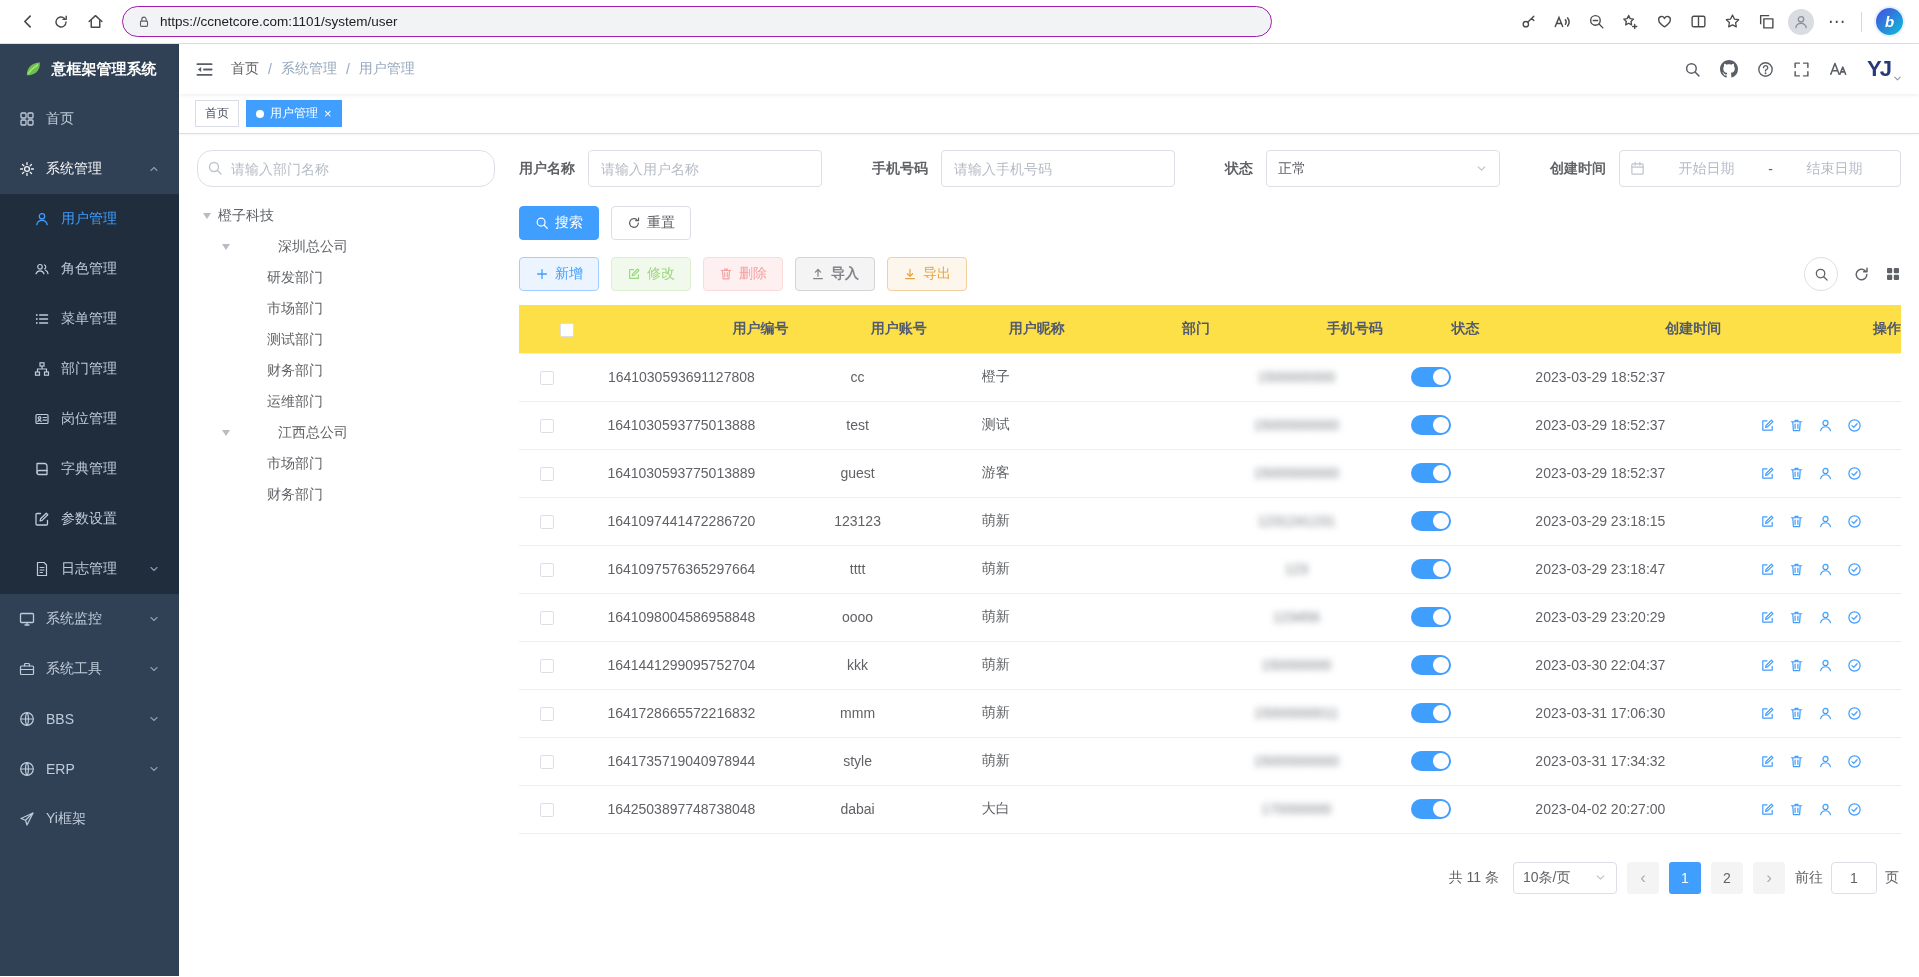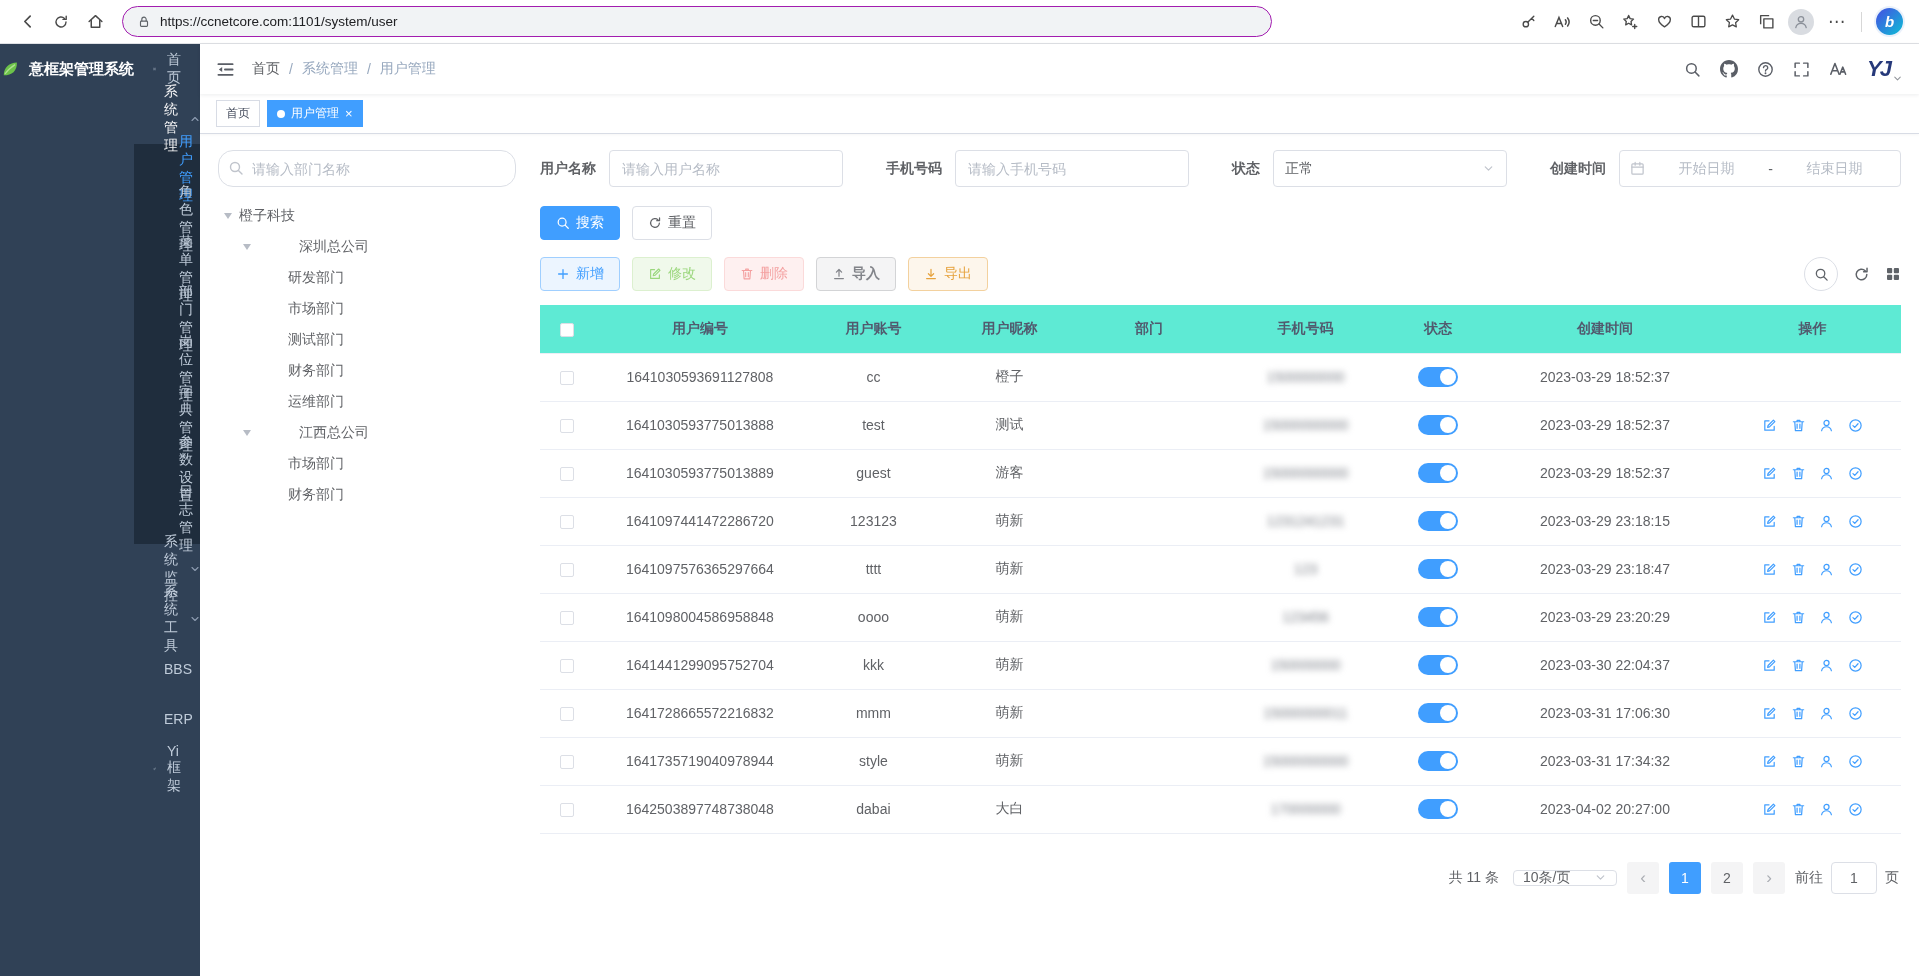--- a/index.html
+++ b/index.html
@@ -14,42 +14,42 @@
   .addr .url { font-size:13.5px; color:#202124; }
   .brow-right { display:flex; align-items:center; gap:2px; margin-left:auto; }
   .brow-right .bicon { width:32px; }
   .avatar-c { width:26px; height:26px; border-radius:50%; background:#d9dce1; display:flex; align-items:center; justify-content:center; color:#8a8f98; margin:0 4px; }
   .more-dots { font-size:17px; color:#4a4a4a; padding:0 8px; cursor:pointer; }
   .vsep { width:1px; height:20px; background:#d7d7d7; margin:0 6px; }
   .copilot { width:27px; height:27px; border-radius:50%; background:linear-gradient(135deg,#3b63e0 20%,#18a9d8 80%); color:#fff; font-weight:700; font-style:italic; display:flex; align-items:center; justify-content:center; font-size:15px; cursor:pointer; box-shadow:0 0 0 2px #eaf1fb; margin:0 6px; }
 
   
   .app { display:flex; height:932px; }
-  .sidebar { width:200px; background:#304156; flex-shrink:0; display:flex; flex-direction:row; overflow:hidden; }
+  .sidebar { width:179px; background:#304156; flex-shrink:0; display:flex; flex-direction:column; overflow:hidden; }
   .logo { height:50px; display:flex; align-items:center; justify-content:center; gap:9px; color:#fff; font-size:15px; font-weight:700; flex-shrink:0; }
   .menu { flex:1; overflow:hidden; }
   .mi { height:50px; display:flex; align-items:center; padding:0 19px; gap:11px; font-size:14px; color:#bfcbd9; cursor:pointer; }
   .mi .chev { margin-left:auto; color:#8d9cb0; }
   .submenu { background:#1f2d3d; }
   .submenu .mi { padding-left:34px; }
   .mi.active { color:#409eff; }
   .mi.parent-open { color:#f4f4f5; }
 
   .main { flex:1; min-width:0; display:flex; flex-direction:column; background:#fff; }
 
   
   .navbar { height:50px; display:flex; align-items:center; padding:0 16px; background:#fff; box-shadow:0 1px 4px rgba(0,21,41,.08); position:relative; z-index:3; flex-shrink:0; }
   .burger { color:#5a5e66; cursor:pointer; display:flex; }
   .crumb { display:flex; gap:9px; margin-left:17px; font-size:14px; align-items:center; }
   .crumb .c-first { color:#606266; }
   .crumb .c-rest, .crumb .c-sep { color:#97a8be; }
   .nav-right { margin-left:auto; display:flex; align-items:center; gap:19px; color:#5a5e66; }
   .nav-right .nicon { cursor:pointer; display:flex; }
   .yj-wrap { display:flex; align-items:flex-end; gap:2px; cursor:pointer; }
-  .yj { font-weight:800; font-style:italic; color:#26397a; font-size:22px; letter-spacing:-2px; line-height:1; }
+  .yj { font-weight:800; color:#26397a; font-size:22px; letter-spacing:-2px; line-height:1; }
   .yj-caret { color:#909399; margin-bottom:-4px; }
 
   
   .tabsbar { height:40px; display:flex; align-items:center; gap:7px; padding:0 16px; background:#fff; border-bottom:1px solid #d8dce5; box-shadow:0 1px 3px 0 rgba(0,0,0,.04); flex-shrink:0; position:relative; z-index:2; }
   .tag { height:27px; display:inline-flex; align-items:center; gap:6px; padding:0 9px; border:1px solid #d8dce5; background:#fff; font-size:12px; color:#495060; cursor:pointer; }
   .tag.active { background:#409eff; border-color:#409eff; color:#fff; }
   .tag .dot { width:8px; height:8px; border-radius:50%; background:#fff; display:inline-block; }
   .tag .x { font-size:13px; line-height:1; }
 
   
@@ -86,33 +86,33 @@
   .btn-pl-success { background:#f0f9eb; border-color:#dcf0cf; color:#9bd77d; }
   .btn-pl-danger  { background:#fef0f0; border-color:#fbdada; color:#f4a0a0; }
   .btn-pl-info    { background:#f4f4f5; border-color:#d3d4d6; color:#82848a;font-weight:bold; }
   .btn-pl-warning { background:#fdf6ec; border-color:#f3d19e; color:#e6a23c; }
   .tools { margin-left:auto; display:flex; align-items:center; gap:15px; color:#5f6368; }
   .tool { cursor:pointer; display:flex; }
   .tool-circle { width:34px; height:34px; border:1px solid #dcdfe6; border-radius:50%; display:flex; align-items:center; justify-content:center; }
 
   
   table { margin-top:14px; width:100%; border-collapse:collapse; table-layout:fixed; font-size:14px; color:#606266; }
-  thead th { height:48px; background:#5eead4; font-weight:700; color:#515a6e; border-bottom:1px solid #ebeef5; text-align:center; }
+  thead th { height:48px; background:#fde047; font-weight:700; color:#515a6e; border-bottom:1px solid #ebeef5; text-align:right; }
   tbody td { height:48px; border-bottom:1px solid #ebeef5; text-align:center; white-space:nowrap; overflow:hidden; }
   .cb { width:14px; height:14px; border:1px solid #dcdfe6; border-radius:2px; display:inline-block; background:#fff; vertical-align:middle; cursor:pointer; }
   .switch { width:40px; height:20px; background:#409eff; border-radius:10px; display:inline-block; position:relative; cursor:pointer; vertical-align:middle; }
   .switch .knob { position:absolute; right:2px; top:2px; width:16px; height:16px; border-radius:50%; background:#fff; }
   .blur { filter:blur(3px); color:#7b7f87; }
   .ops { color:#409eff; }
   .opbtn { display:inline-flex; margin:0 5px; cursor:pointer; vertical-align:middle; }
 
   
   .pagerow { margin-top:28px; display:flex; align-items:center; justify-content:flex-end; gap:10px; font-size:14px; color:#606266; padding-right:2px; }
   .ptotal { margin-right:4px; }
-  .psel { width:104px; height:16px; border:1px solid #dcdfe6; border-radius:4px; display:flex; align-items:center; justify-content:space-between; padding:0 9px; cursor:pointer; background:#fff; }
+  .psel { width:104px; height:32px; border:1px solid #dcdfe6; border-radius:4px; display:flex; align-items:center; justify-content:space-between; padding:0 9px; cursor:pointer; background:#fff; }
   .psel .car { color:#c0c4cc; display:flex; }
   .pbtn { min-width:32px; height:32px; background:#f4f4f5; border-radius:3px; display:flex; align-items:center; justify-content:center; cursor:pointer; padding:0 6px; }
   .pbtn.arrow { color:#aaadb3; font-size:17px; }
   .pbtn.active { background:#409eff; color:#fff; }
   .goto { display:flex; align-items:center; gap:8px; }
   .goto input { width:46px; height:32px; border:1px solid #dcdfe6; border-radius:4px; text-align:center; font-size:14px; color:#606266; outline:none; }
   .symhide { position:absolute; width:0; height:0; overflow:hidden; }
 </style>
 </head>
 <body>

